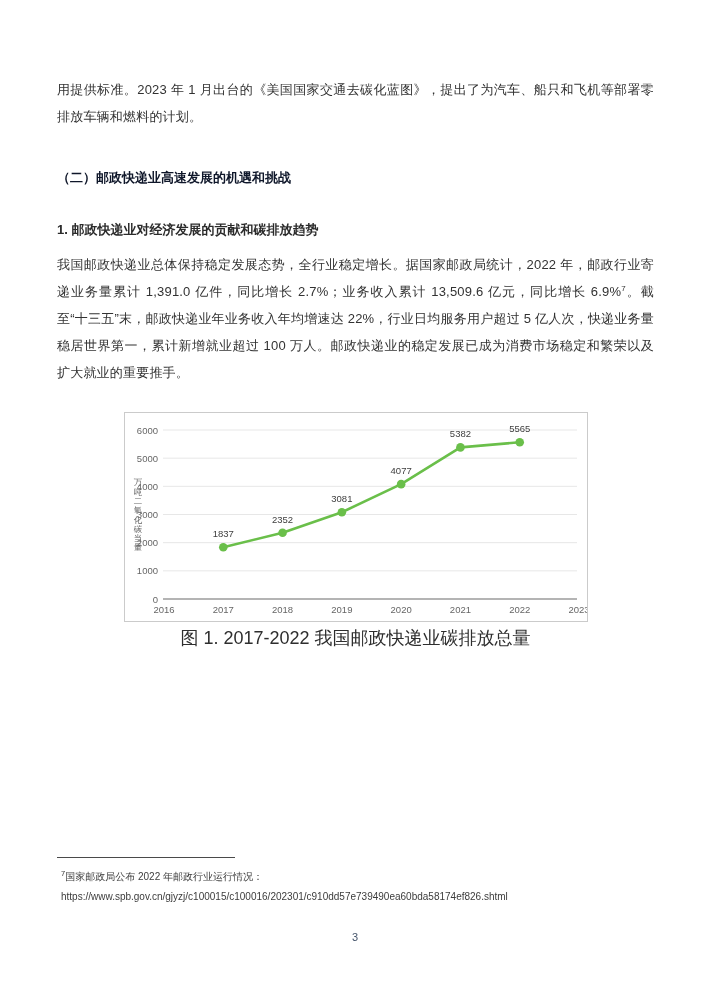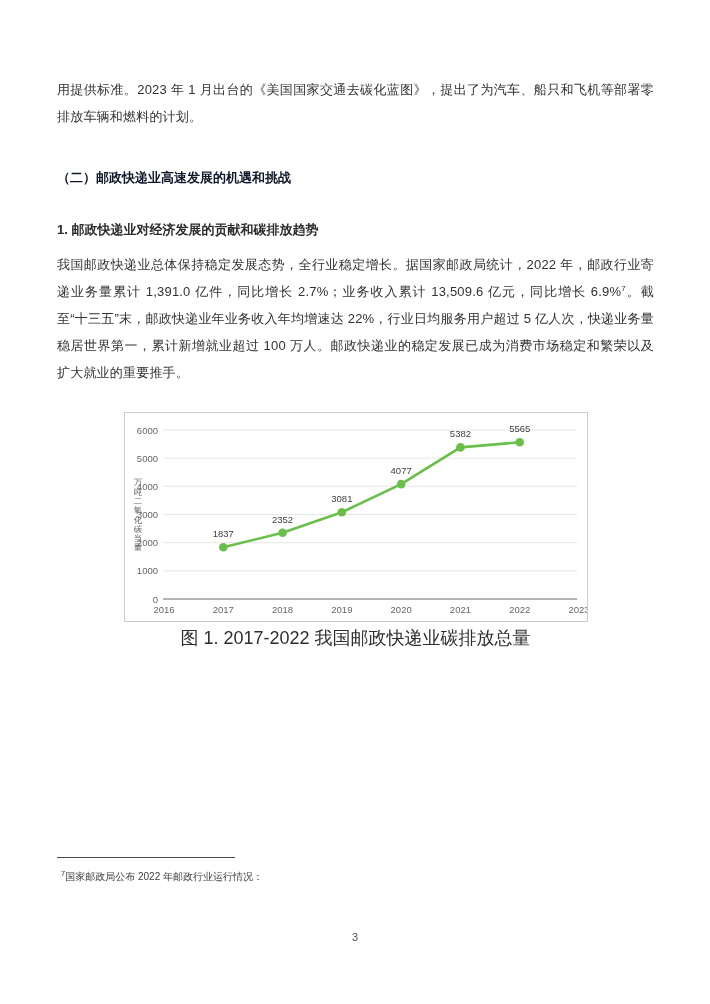--- a/index.html
+++ b/index.html
@@ -138,16 +138,17 @@
           </svg>
       </div>
       <div class="figure-caption">图 1. 2017-2022 我国邮政快递业碳排放总量</div>
     </div>
 
   </div>
 
   <div class="footnotes">
     <div class="fn-divider"></div>
     <p class="fn-line"><sup>7</sup><span>国家邮政局公布 2022 年邮政行业运行情况：</span></p>
+    <p class="fn-line">https://www.spb.gov.cn/gjyzj/c100015/c100016/202301/c910dd57e739490ea60bda58174ef826.shtml</p>
   </div>
 
   <div class="page-number">3</div>
 </div>
 
 </body></html>

